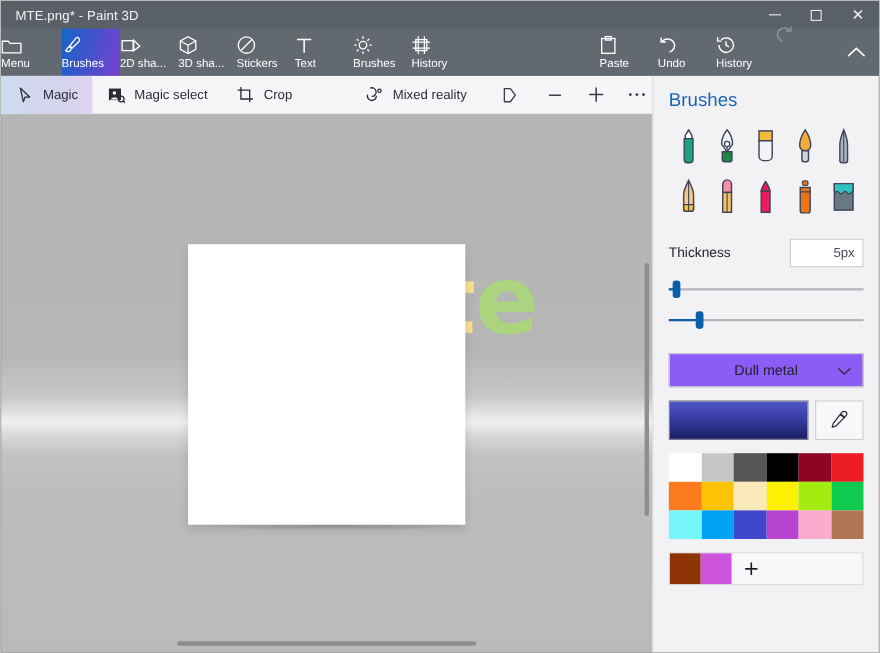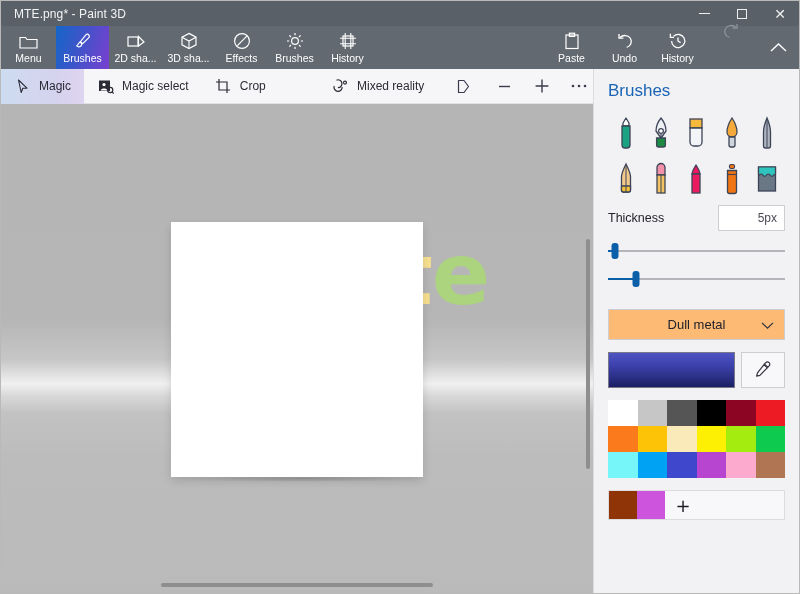--- a/index.html
+++ b/index.html
@@ -46,21 +46,21 @@
   
   .ribbon {
     position: absolute; left: 0; top: 25px;
     width: 100%; height: 43px;
     background: #626970;
     display: flex; align-items: stretch;
   }
   .ribbon-item {
     width: 53px;
     display: flex; flex-direction: column;
-    align-items: center; justify-content: center;
+    align-items: flex-start; justify-content: center;
     gap: 2px;
     color: #ffffff;
     position: relative;
   }
   .ribbon-item.menu { width: 55px; }
   .ribbon-item .ic { height: 19px; display: flex; align-items: flex-end; }
   .ribbon-item .lbl {
     font-size: 10.5px;
     white-space: nowrap;
     max-width: 52px;
@@ -179,21 +179,21 @@
     grid-template-columns: repeat(5, 1fr);
     row-gap: 4px;
   }
   .brush-cell {
     height: 42px;
     display: flex; align-items: center; justify-content: center;
     border-radius: 2px;
   }
 
   .field-row {
-    margin-top: 5px;
+    margin-top: 17px;
     display: flex; align-items: center; justify-content: space-between;
   }
   .field-label { font-size: 12.5px; color: #23232b; }
   .field-box {
     width: 67px; height: 26px;
     background: #ffffff;
     border: 1px solid #cdcdd2;
     font-size: 12px; color: #4a4a55;
     display: flex; align-items: center; justify-content: flex-end;
     padding-right: 7px;
@@ -214,21 +214,21 @@
   .slider .knob {
     position: absolute; top: 0;
     width: 7px; height: 16px;
     background: #0b5fa8; border-radius: 3px;
     transform: translateX(-3.5px);
   }
 
   .dropdown {
     margin-top: 22px;
     height: 31px;
-    background: #fdba74;
+    background: #8b5cf6;
     border: 1px solid #cdcdd2;
     display: flex; align-items: center; justify-content: center;
     position: relative;
     font-size: 13px; color: #22222b;
   }
   .dropdown .chev {
     position: absolute; right: 10px; top: 50%;
     transform: translateY(-50%);
     color: #35353f;
   }
@@ -333,23 +333,31 @@
       <span class="lbl">3D sha...</span>
     </div>
 
     <div class="ribbon-item">
       <span class="ic">
         <svg width="18" height="18" viewBox="0 0 18 18">
             <circle cx="9" cy="9" r="7.4" fill="none" stroke="#fff" stroke-width="1.2"></circle>
             <path d="M4.4 13.6L13.8 4.2" stroke="#fff" stroke-width="1.2"></path>
           </svg>
       </span>
-      <span class="lbl">Effects</span>
-    </div>
-
+      <span class="lbl">Stickers</span>
+    </div>
+
+    <div class="ribbon-item">
+      <span class="ic">
+        <svg width="17" height="17" viewBox="0 0 17 17">
+            <path d="M2 3h13M8.5 3v12" fill="none" stroke="#fff" stroke-width="1.4"></path>
+          </svg>
+      </span>
+      <span class="lbl">Text</span>
+    </div>
 
     <div class="ribbon-item">
       <span class="ic">
         <svg width="18" height="18" viewBox="0 0 18 18">
             <circle cx="9" cy="9" r="3.4" fill="none" stroke="#fff" stroke-width="1.2"></circle>
             <g stroke="#fff" stroke-width="1.2">
               <path d="M9 1v2.2M9 14.8V17M1 9h2.2M14.8 9H17M3.4 3.4l1.6 1.6M13 13l1.6 1.6M14.6 3.4L13 5M5 13l-1.6 1.6"></path>
             </g>
           </svg>
       </span>

